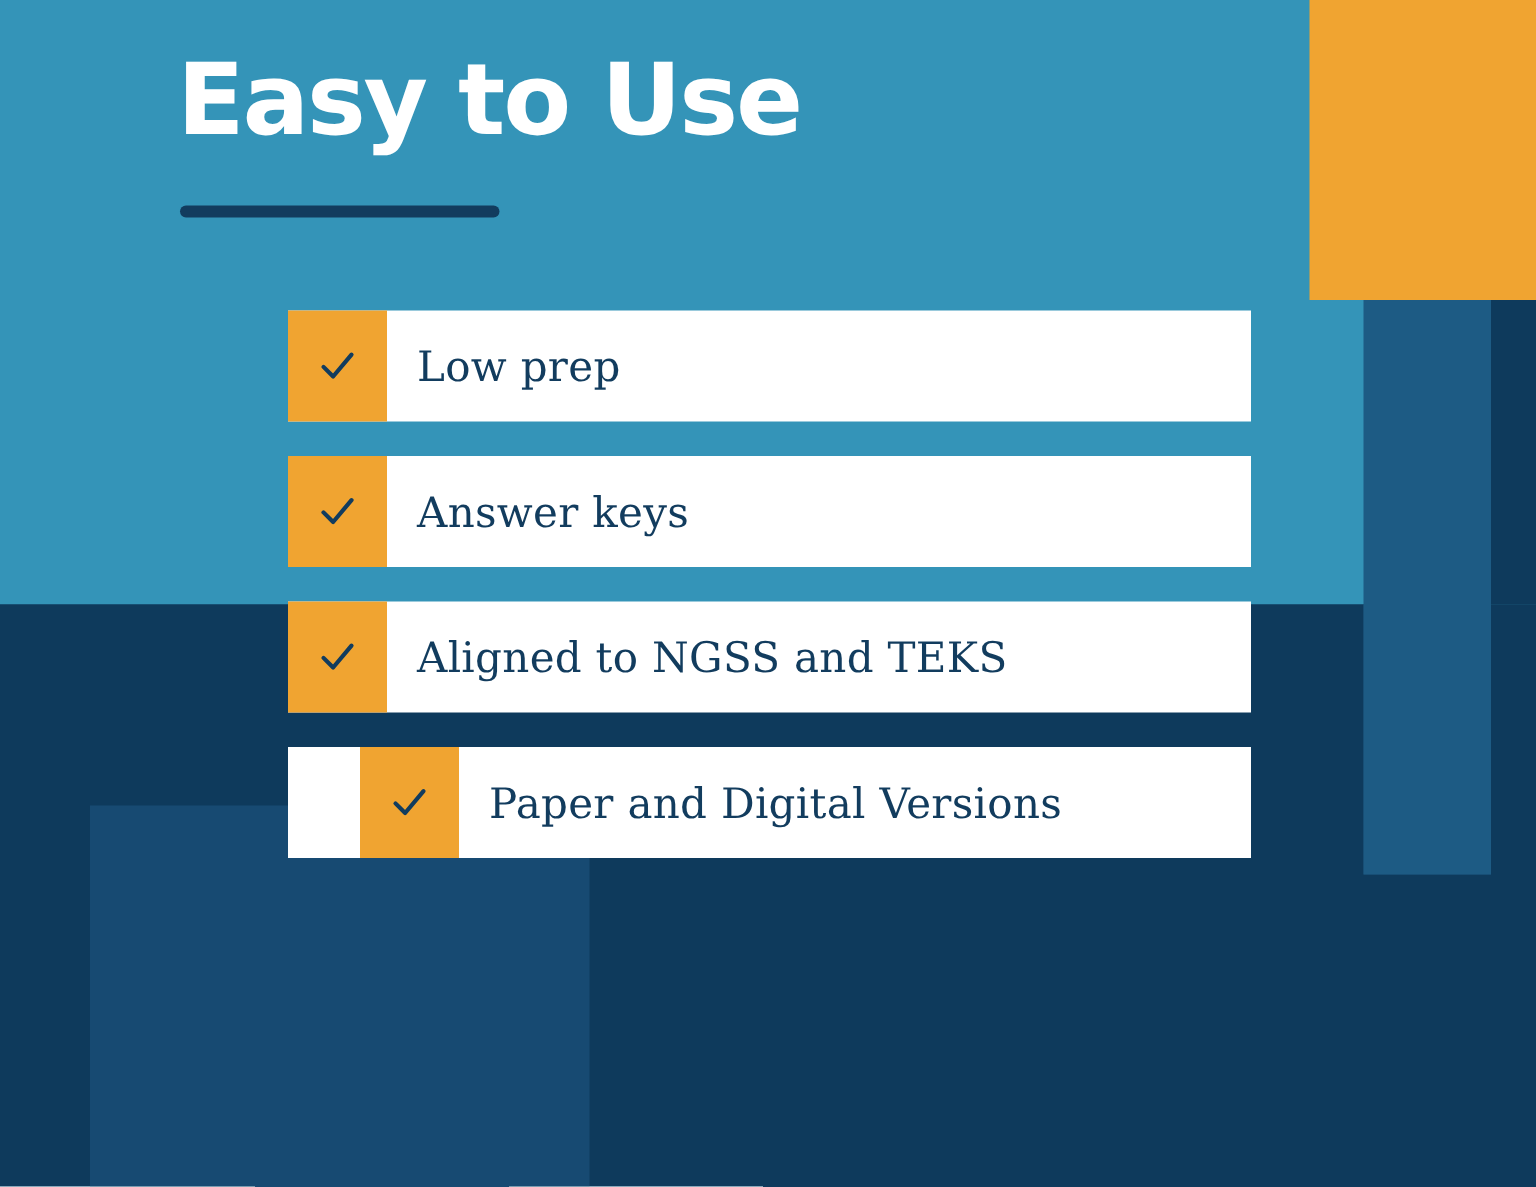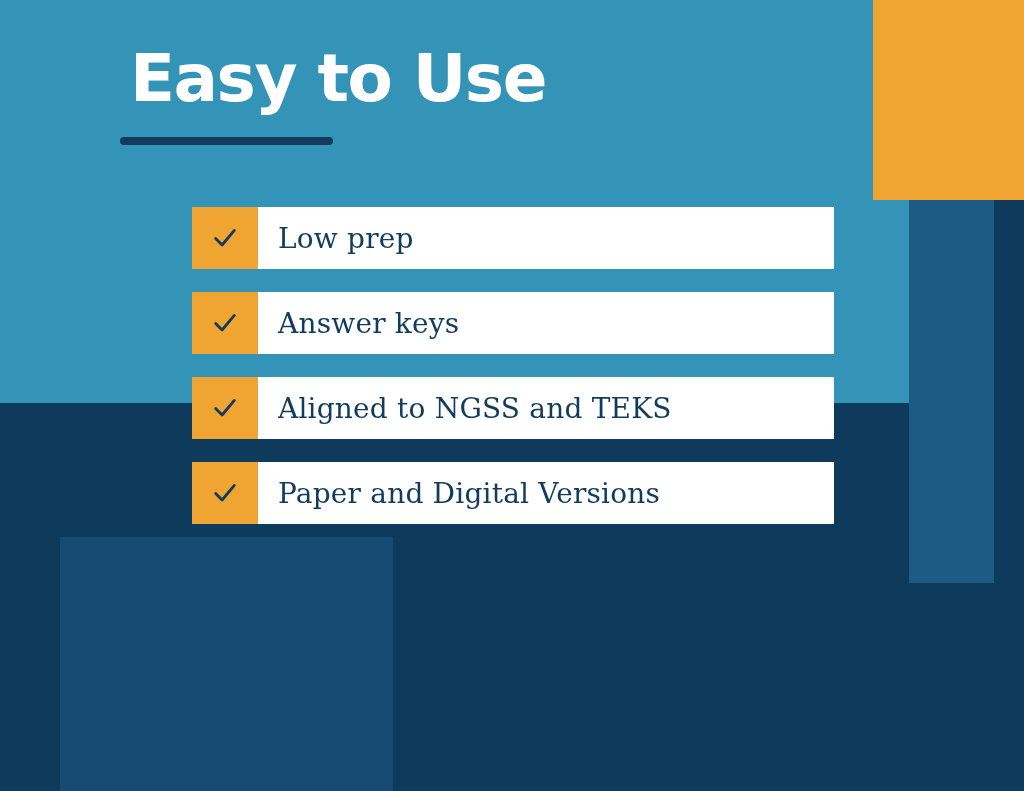--- a/index.html
+++ b/index.html
@@ -59,21 +59,21 @@
   
   #bg-lightnavy-right {
     left: 909px; top: 403px;
     width: 85px; height: 180px;
     background: #174a72;
   }
 
   
   #header { position: absolute; left: 118px; top: 34px; }
   #page-title {
-    margin: 12px;
+    margin: 0;
     font-family: "DejaVu Sans", sans-serif;
     font-size: 66px;
     font-weight: bold;
     letter-spacing: -1.5px;
     color: #ffffff;
     line-height: 1.0;
     white-space: nowrap;
   }
   #title-underline {
     position: absolute;
@@ -88,25 +88,25 @@
   
   #feature-list {
     position: absolute;
     left: 192px;
     top: 207px;
     width: 642px;
   }
   .feature-row {
     display: flex;
     align-items: stretch;
-    height: 62px;
+    height: 74px;
     margin-bottom: 23px;
     background: #ffffff;
   }
-  .feature-row:last-child { margin-bottom: 0; }
+  .feature-row:last-child { margin-bottom: 0; padding-left: 48px; }
   .check-box {
     flex: 0 0 66px;
     background: #f0a431;
     display: flex;
     align-items: center;
     justify-content: center;
   }
   .check-icon {
     display: block;
     width: 28px;

